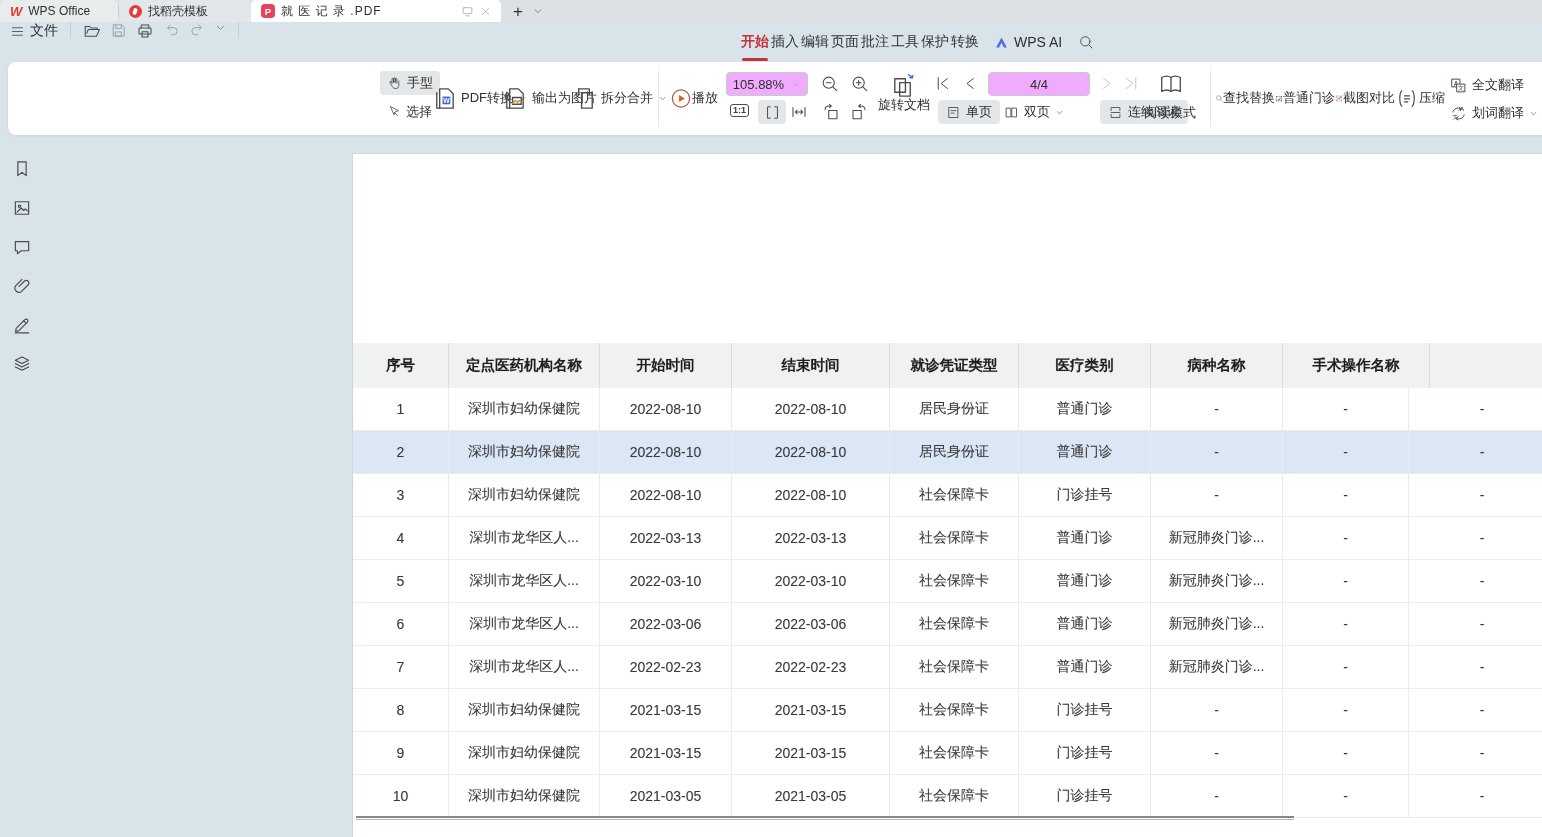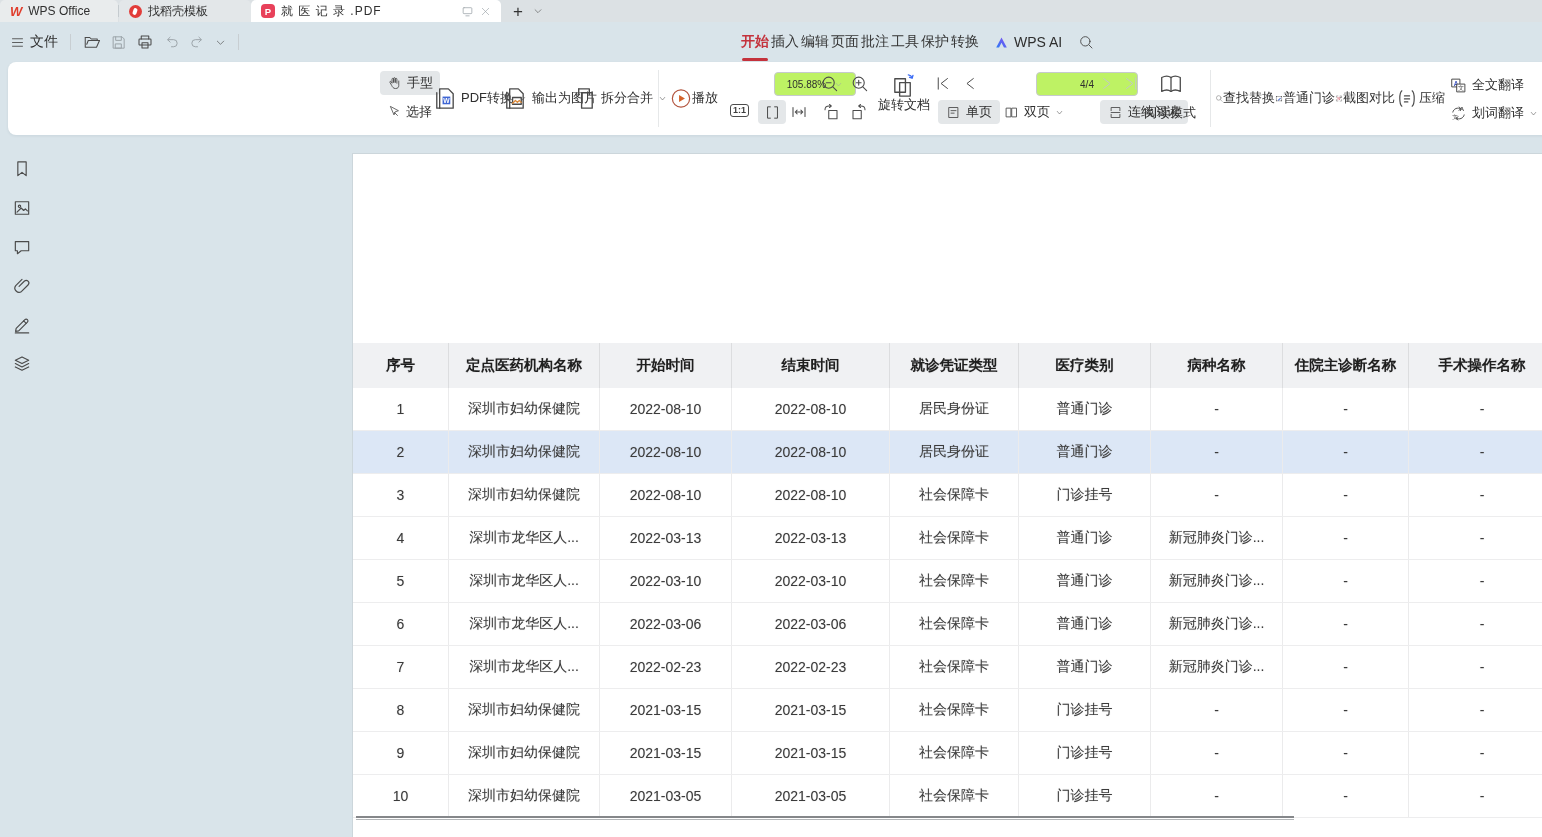--- a/index.html
+++ b/index.html
@@ -16,39 +16,39 @@
   .tab-sep { width:1px; height:12px; background:#c5cbcf; align-self:center; }
   .wps-logo { font-weight:bold; font-style:italic; font-size:13px; color:#e03e2d; }
   .tpl-ico { width:13px; height:13px; border-radius:50%; background:#e23c39; position:relative; flex:0 0 auto; }
   .tpl-ico::after { content:""; position:absolute; left:4px; top:3px; width:4px; height:7px; background:#fff; border-radius:2px; transform:rotate(18deg); }
   .pdf-ico { width:14px; height:14px; border-radius:4px; background:#e8415a; color:#fff; font-size:9.5px; font-weight:bold; display:flex; align-items:center; justify-content:center; flex:0 0 auto; }
   .tab-ctrl { display:flex; align-items:center; gap:10px; padding:0 12px; color:#444; }
   .plus { font-size:17px; line-height:1; color:#333; }
 
   
   .menubar { position:absolute; left:0; top:22px; width:1542px; height:40px; }
-  .menu-left { position:absolute; left:10px; top:0; height:40px; display:flex; align-items:center; gap:9px; }
+  .menu-left { position:absolute; left:10px; top:0; height:40px; display:flex; align-items:flex-start; gap:9px; }
   .file-btn { display:flex; align-items:center; gap:5px; font-size:14px; color:#2e2e2e; }
   .mdiv { width:1px; height:16px; background:#c8ced2; margin:0 3px; }
   .menu-right { position:absolute; left:740px; top:0; height:40px; display:flex; align-items:center; font-size:14px; }
   .mitem { color:#333; position:relative; padding:2px 1px; }
   .mitem.active { color:#c4323c; font-weight:bold; }
   .mitem.active::after { content:""; position:absolute; left:2px; right:2px; bottom:-8px; height:3px; background:#c4323c; border-radius:2px; }
   .ai-item { display:flex; align-items:center; gap:5px; margin-left:14px; font-size:14px; color:#2e2e2e; }
   .msearch { margin-left:16px; display:flex; align-items:center; }
 
   
   .panel { position:absolute; left:8px; top:62px; width:1540px; height:73px; background:#fff; border-radius:8px 0 0 8px; box-shadow:0 1px 3px rgba(30,50,60,.08); }
   .panel .abs { position:absolute; }
   .pill { background:#e4e7e9; border-radius:4px; }
   .tlabel { font-size:13px; color:#2f2f2f; white-space:nowrap; }
   .vdiv { position:absolute; top:8px; width:1px; height:57px; background:#e6e8e9; }
   .bigbtn { position:absolute; top:8px; height:58px; display:flex; flex-direction:row; align-items:center; justify-content:space-between; padding:1px 0 3px; }
   .inline { display:flex; align-items:center; gap:5px; }
-  .pgbox { border:1px solid #c6cacd; border-radius:4px; background:#bef264; display:flex; align-items:center; justify-content:center; font-size:10px; color:#2f2f2f;margin-left:48px; }
+  .pgbox { border:1px solid #c6cacd; border-radius:4px; background:#f0abfc; display:flex; align-items:center; justify-content:center; font-size:13px; color:#2f2f2f; }
   .dim { color:#c1c6ca; }
   .badge11 { border:1.4px solid #4b4b4b; border-radius:3px; font-size:9px; font-weight:bold; color:#3d3d3d; padding:1px 2px; line-height:1; }
   .chev { width:9px; height:9px; flex:0 0 auto; }
 
   
   .side { position:absolute; left:0; top:135px; width:44px; height:702px; display:flex; flex-direction:column; align-items:center; gap:19px; padding-top:24px; }
 
   
   .page { position:absolute; left:352px; top:153px; width:1245px; height:760px; background:#fff; border-left:1px solid #ccd6db; border-top:1px solid #ccd6db; }
   .page-inner { position:relative; width:100%; height:100%; text-shadow:0 0 1px rgba(90,90,90,.35); }
@@ -408,21 +408,20 @@
   <div class="page-inner">
     <div class="rtable">
       <div class="hrow" id="thead">
           <div class="hcell c0">序号</div>
           <div class="hcell c1">定点医药机构名称</div>
           <div class="hcell c2">开始时间</div>
           <div class="hcell c3">结束时间</div>
           <div class="hcell c4">就诊凭证类型</div>
           <div class="hcell c5">医疗类别</div>
           <div class="hcell c6">病种名称</div>
-          <div class="hcell c7">住院主诊断名称</div>
           <div class="hcell c8">手术操作名称</div>
         </div>
       <div id="tbody">
           <div class="trow">
             <div class="tcell c0">1</div>
             <div class="tcell c1">深圳市妇幼保健院</div>
             <div class="tcell c2">2022-08-10</div>
             <div class="tcell c3">2022-08-10</div>
             <div class="tcell c4">居民身份证</div>
             <div class="tcell c5">普通门诊</div>

